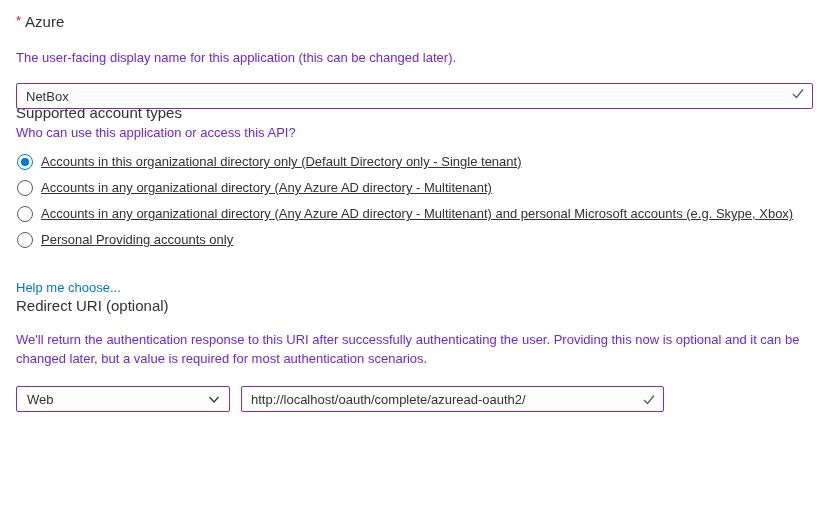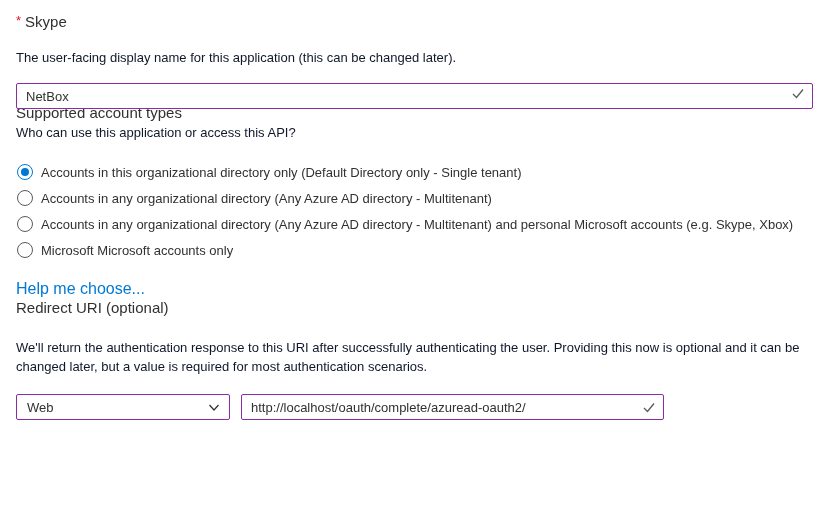--- a/index.html
+++ b/index.html
@@ -23,21 +23,21 @@
     line-height: 20px;
   }
   .required-marker {
     color: #e81123;
     margin-right: 4px;
     font-size: 13px;
     vertical-align: 2px;
   }
   .desc {
     font-size: 13px;
-    color: #0f172a;
+    color: #6d28d9;
     line-height: 19px;
   }
   .field-wrap {
     position: relative;
     height: 20px;
   }
   .text-input {
     width: 100%;
     height: 26px;
     border: 1px solid #8A2DA5;
@@ -61,23 +61,24 @@
   
   .name-title { padding-top: 11px; }
   .name-desc { margin-top: 16px; }
   .name-field { margin-top: 16px; }
   
   .acct-title { }
   .acct-question { font-size: 13px; }
   .radio-group { margin-top: 12px; }
   .radio-row {
     display: flex;
-    align-items: flex-end;
+    align-items: flex-start;
     height: 26px;
     cursor: pointer;
+    text-decoration: underline;
   }
   .radio {
     flex: 0 0 auto;
     width: 16px;
     height: 16px;
     border: 1px solid #5a5a5a;
     border-radius: 50%;
     margin-left: 1px;
     margin-right: 8px;
     position: relative;
@@ -98,28 +99,28 @@
     transform: translate(-50%, -50%);
   }
   .radio-label {
     font-size: 13px;
     color: #323130;
     white-space: nowrap;
   }
   .help-link {
     display: inline-block;
     margin-top: 22px;
-    font-size: 16px;
+    font-size: 13px;
     color: #0078d4;
     text-decoration: none;
     cursor: pointer;
   }
   
   .redirect-title { }
-  .redirect-desc { margin-top: 20px; max-width: 800px; }
+  .redirect-desc { margin-top: 14px; max-width: 800px; }
   .redirect-row {
     margin-top: 18px;
     display: flex;
     gap: 11px;
   }
   .platform-select {
     position: relative;
     width: 214px;
     height: 26px;
     border: 1px solid #8A2DA5;
@@ -137,21 +138,21 @@
     height: 26px;
   }
 </style>
 </head>
 <body>
 
 <div class="form">
 
   
   <div class="section-title name-title">
-    <span class="required-marker">*</span><span>Skype</span>
+    <span class="required-marker">*</span><span>Azure</span>
   </div>
   <div class="desc name-desc">The user-facing display name for this application (this can be changed later).</div>
   <div class="field-wrap name-field">
     <input class="text-input" type="text" value="NetBox" style="">
     <svg class="field-icon" viewBox="0 0 14 14">
       <polyline points="2,8 5.5,11.5 12,3.5" fill="none" stroke="#605e5c" stroke-width="1.4"></polyline>
     </svg>
   </div>
 
   
@@ -166,21 +167,21 @@
     <div class="radio-row">
       <span class="radio"></span>
       <span class="radio-label">Accounts in any organizational directory (Any Azure AD directory - Multitenant)</span>
     </div>
     <div class="radio-row">
       <span class="radio"></span>
       <span class="radio-label">Accounts in any organizational directory (Any Azure AD directory - Multitenant) and personal Microsoft accounts (e.g. Skype, Xbox)</span>
     </div>
     <div class="radio-row">
       <span class="radio"></span>
-      <span class="radio-label">Microsoft Microsoft accounts only</span>
+      <span class="radio-label">Personal Providing accounts only</span>
     </div>
   </div>
 
   <a class="help-link">Help me choose...</a>
 
   
   <div class="section-title redirect-title">Redirect URI (optional)</div>
   <div class="desc redirect-desc">We'll return the authentication response to this URI after successfully authenticating the user. Providing this now is optional and it can be changed later, but a value is required for most authentication scenarios.</div>
 
   <div class="redirect-row">

